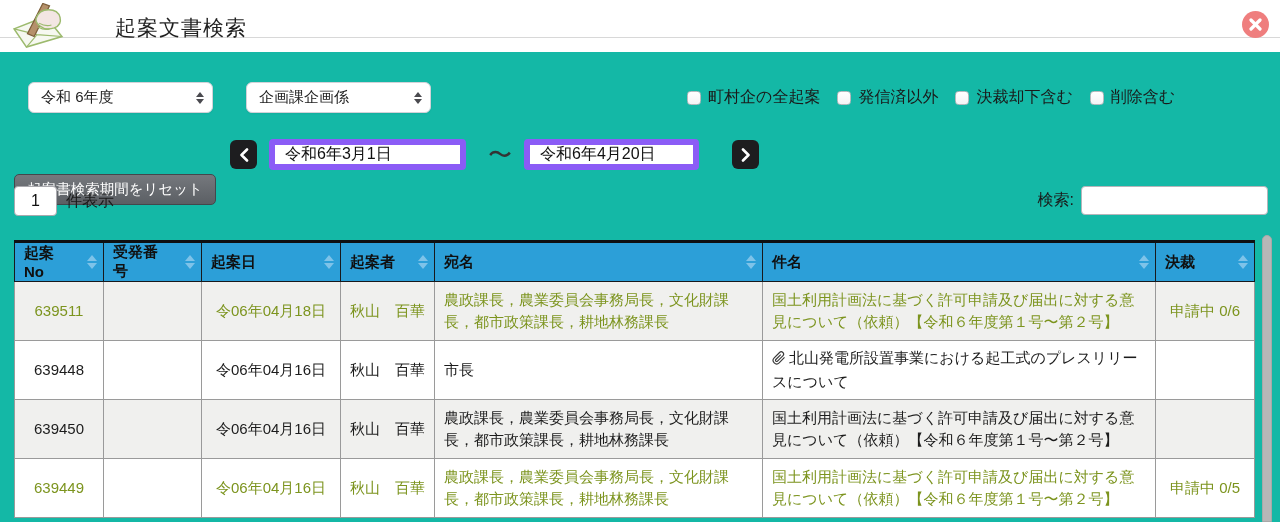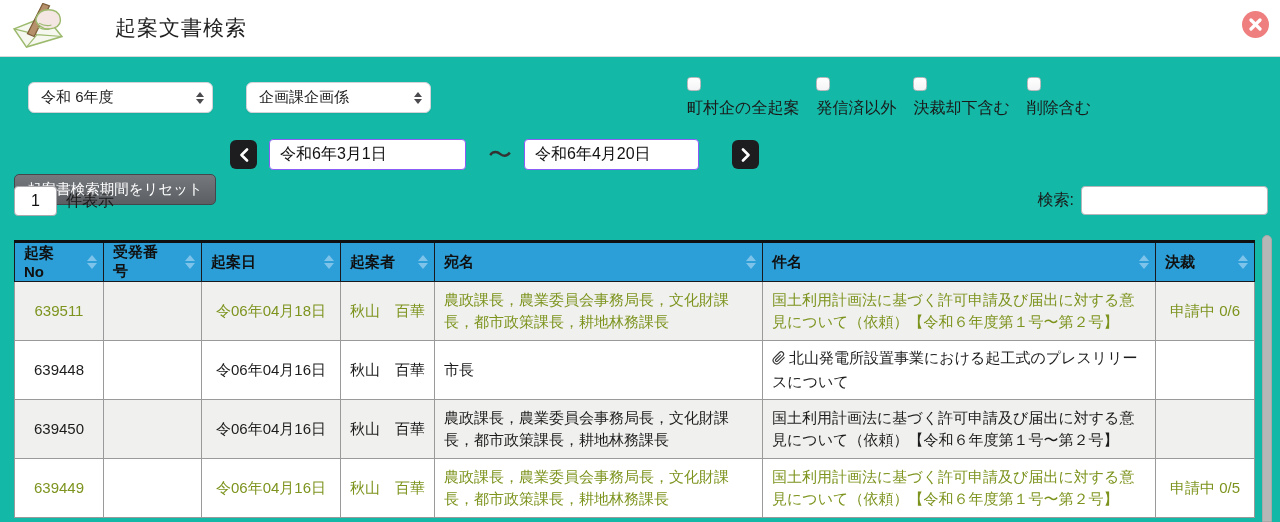--- a/index.html
+++ b/index.html
@@ -1,21 +1,21 @@
 <!DOCTYPE html>
 <html><head>
 <meta charset="utf-8">
 <style>
   * { margin:0; padding:0; box-sizing:border-box; }
   html,body { width:1280px; height:522px; }
   body { font-family:"Liberation Sans","DejaVu Sans",sans-serif; background:#fff; }
   #app { position:relative; width:1280px; height:522px; background:#fff; overflow:hidden; }
 
   
-  .topbar { position:absolute; top:0; left:0; right:0; height:57px; background:#fff;
+  .topbar { position:absolute; top:0; left:0; right:0; height:38px; background:#fff;
             border-bottom:1px solid #d8d8d8; z-index:2; }
   .logo { position:absolute; left:10px; top:3px; width:56px; height:46px; }
   .page-title { position:absolute; left:115px; top:14px; font-size:21px; color:#1f1f1f; letter-spacing:1px; }
   .close-btn { position:absolute; right:11px; top:11px; width:27px; height:27px; border-radius:50%;
                background:#ef7e7e; display:flex; align-items:center; justify-content:center; cursor:pointer; }
 
   
   .content { position:absolute; top:52px; left:0; right:0; bottom:0; background:#14b8a6; }
 
   
@@ -24,32 +24,32 @@
             padding:0 26px 0 12px; font-size:15px; color:#222; cursor:pointer; }
   .select .stepper { position:absolute; right:8px; top:50%; transform:translateY(-50%); display:flex;
                      flex-direction:column; gap:2px; }
   .tri-up   { width:0; height:0; border-left:4px solid transparent; border-right:4px solid transparent;
               border-bottom:5px solid #4a4a4f; }
   .tri-down { width:0; height:0; border-left:4px solid transparent; border-right:4px solid transparent;
               border-top:5px solid #4a4a4f; }
 
   
   .cb-group { position:absolute; left:687px; top:30px; height:31px; display:flex; align-items:center; gap:17px; }
-  .cb { display:flex; gap:7px; font-size:16px; color:#1a1a1a; cursor:pointer; white-space:nowrap;flex-direction:column; }
+  .cb { display:flex; align-items:center; gap:7px; font-size:16px; color:#1a1a1a; cursor:pointer; white-space:nowrap; }
   .cb .box { width:14px; height:14px; border:1px solid #b9b9be; border-radius:3.5px;
              background:linear-gradient(#ffffff,#f4f4f6); flex:none; }
 
   
   .reset-btn { position:absolute; left:14px; top:87px; width:202px; height:31px;
                background:linear-gradient(#75787d,#5b5f64); border:1px solid #43474c; border-radius:5px;
                color:#fff; font-size:14.5px; display:flex; align-items:center; justify-content:center; cursor:pointer;margin-top:35px; }
   .arrow-btn { position:absolute; top:88px; width:27px; height:29px; background:#1d1d1f; border-radius:6px;
                display:flex; align-items:center; justify-content:center; cursor:pointer; }
   .arrow-prev { left:230px; } .arrow-next { left:732px; }
-  .date-input { position:absolute; top:87px; height:31px; background:#fff; border:1px solid #8b5cf6;
+  .date-input { position:absolute; top:87px; height:31px; background:#fff; border:6px solid #8b5cf6;
                 border-radius:4px; font-size:16px; color:#111; padding:0 10px;
                 font-family:"Liberation Sans","DejaVu Sans",sans-serif; }
   .date-from { left:269px; width:197px; }
   .date-to   { left:524px; width:175px; }
   .tilde { position:absolute; left:477px; top:87px; width:46px; height:31px; display:flex; align-items:center;
            justify-content:center; font-size:24px; color:#333; }
 
   
   .pagesize-wrap { position:absolute; left:14px; top:134px; display:flex; align-items:center; gap:9px; }
   .pagesize-input { width:43px; height:30px; border:1px solid #a9a9ae; border-radius:4px; background:#fff;

